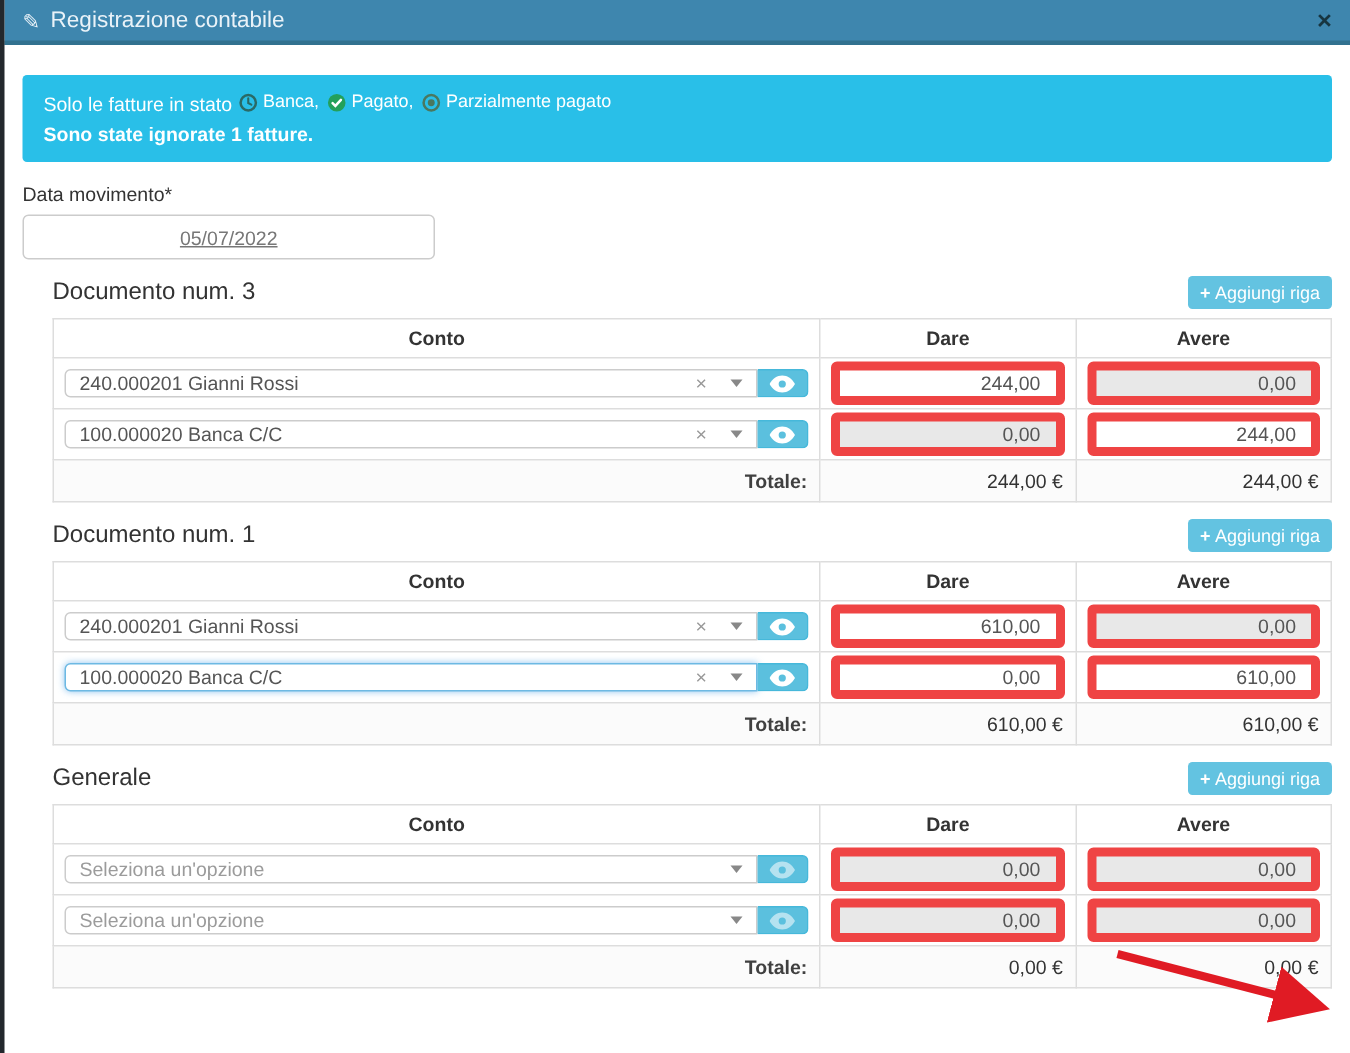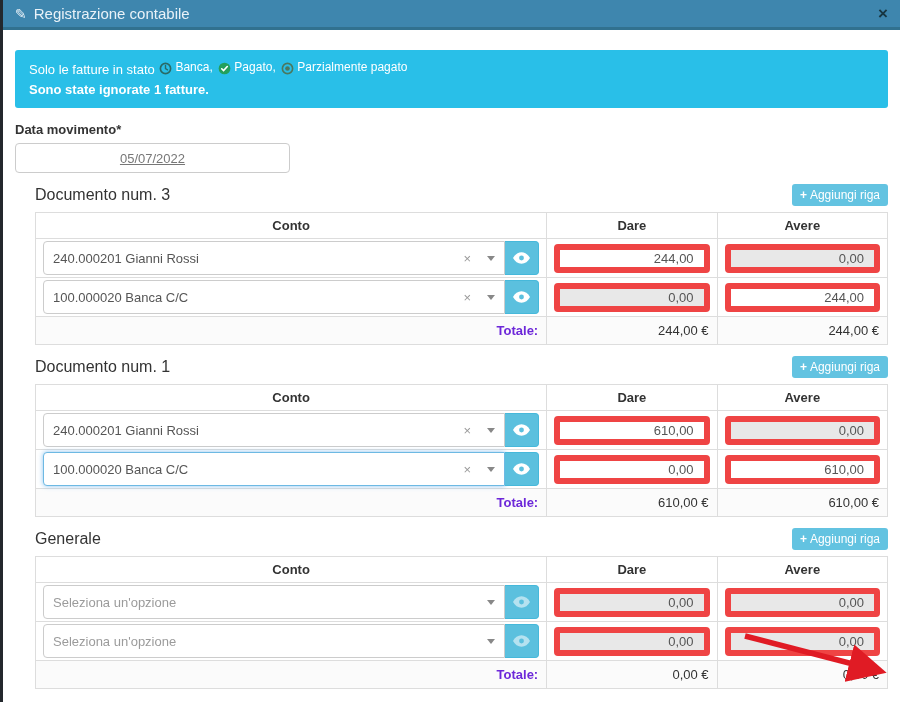--- a/index.html
+++ b/index.html
@@ -25,21 +25,21 @@
   .alert {
     margin-top:12px; background:#29bfe8; border-radius:3px; color:#fff;
     padding:8px 14px; font-size:13px; line-height:1.55;
   }
   .alert .bold-line { font-weight:bold; }
   .status-chip { display:inline-flex; align-items:center; font-size:12px; margin:0 1px; vertical-align:baseline; }
   .status-chip svg { margin-right:3px; position:relative; top:1px; }
 
   
   .form-row { display:flex; margin-top:14px; gap:25px; }
-  .field label { display:block; font-size:13px; font-weight:bold; color:#333; margin-bottom:6px; }
+  .field label { display:block; font-size:13px; font-weight:normal; color:#333; margin-bottom:6px; }
   .field-date { width:275px; }
   .field-causale { flex:1; }
   .text-input {
     width:100%; height:30px; border:1px solid #ccc; border-radius:4px;
     font-family:inherit; font-size:13px; color:#888; padding:0 10px; background:#fff; outline:none;
   }
   .date-input { text-align:center; color:#777;text-decoration:underline; }
 
   
   .section { margin-top:11px;margin-left:20px; }
@@ -52,42 +52,42 @@
   .add-row-btn .plus, .footer .plus { font-weight:bold; margin-right:3px; }
 
   table.grid { width:100%; border-collapse:collapse; table-layout:fixed; }
   table.grid th, table.grid td { border:1px solid #ddd; }
   table.grid th { text-align:center; font-size:13px; color:#333; padding:5px 8px; font-weight:bold; }
   col.c-conto { width:60%; } col.c-dare { width:20%; } col.c-avere { width:20%; }
   td.cell { padding:2px 7px; }
 
   .conto-flex { display:flex; align-items:stretch; }
   .select {
-    flex:1; height:34px; background:#fff; border:1px solid #ccc; border-radius:4px 0 0 4px;
+    flex:1; height:19px; background:#fff; border:1px solid #ccc; border-radius:4px 0 0 4px;
     display:flex; align-items:center; padding:0 9px; font-size:13px; color:#555; cursor:pointer; min-width:0;
   }
   .select .value { flex:1; white-space:nowrap; overflow:hidden; }
   .select.placeholder .value { color:#9b9b9b; }
   .select .clear-icon { color:#999; font-size:13px; margin-right:16px; line-height:1; }
   .caret-icon { width:0; height:0; border-left:4px solid transparent; border-right:4px solid transparent; border-top:5px solid #888; }
   .select.focused { border-color:#6db9e3; box-shadow:0 0 5px rgba(102,175,233,.75); }
   .eye-btn {
     width:34px; background:#5bc0de; border:1px solid #46b8da; border-left:none;
     border-radius:0 4px 4px 0; display:flex; align-items:center; justify-content:center; cursor:pointer; padding:0;
   }
   .eye-btn.faded svg { opacity:.55; }
 
   .num-input {
     width:100%; height:29px; border:6px solid #ef4444; border-radius:4px; background:#fff;
     font-family:inherit; font-size:13px; color:#555; text-align:right; padding:0 10px; outline:none;
   }
   .num-input.disabled { background:#e8e8e8; }
 
   tr.totale-row td { background:#fbfbfb; font-size:13px; padding:6px 8px; }
-  .totale-label { text-align:right; font-weight:bold; color:#6d28d9; }
+  .totale-label { text-align:right; font-weight:bold; color:#404040; }
   .totale-val { text-align:right; color:#333; }
 
   
   .footer { display:flex; justify-content:flex-end; gap:6px; margin-top:12px; }
   .footer button {
     color:#fff; border:none; border-radius:3px; font-family:inherit; font-size:13px;
     padding:6px 11px; cursor:pointer;
   }
   .btn-light { background:#5bc0de; }
   .btn-dark { background:#2e6da4; }

